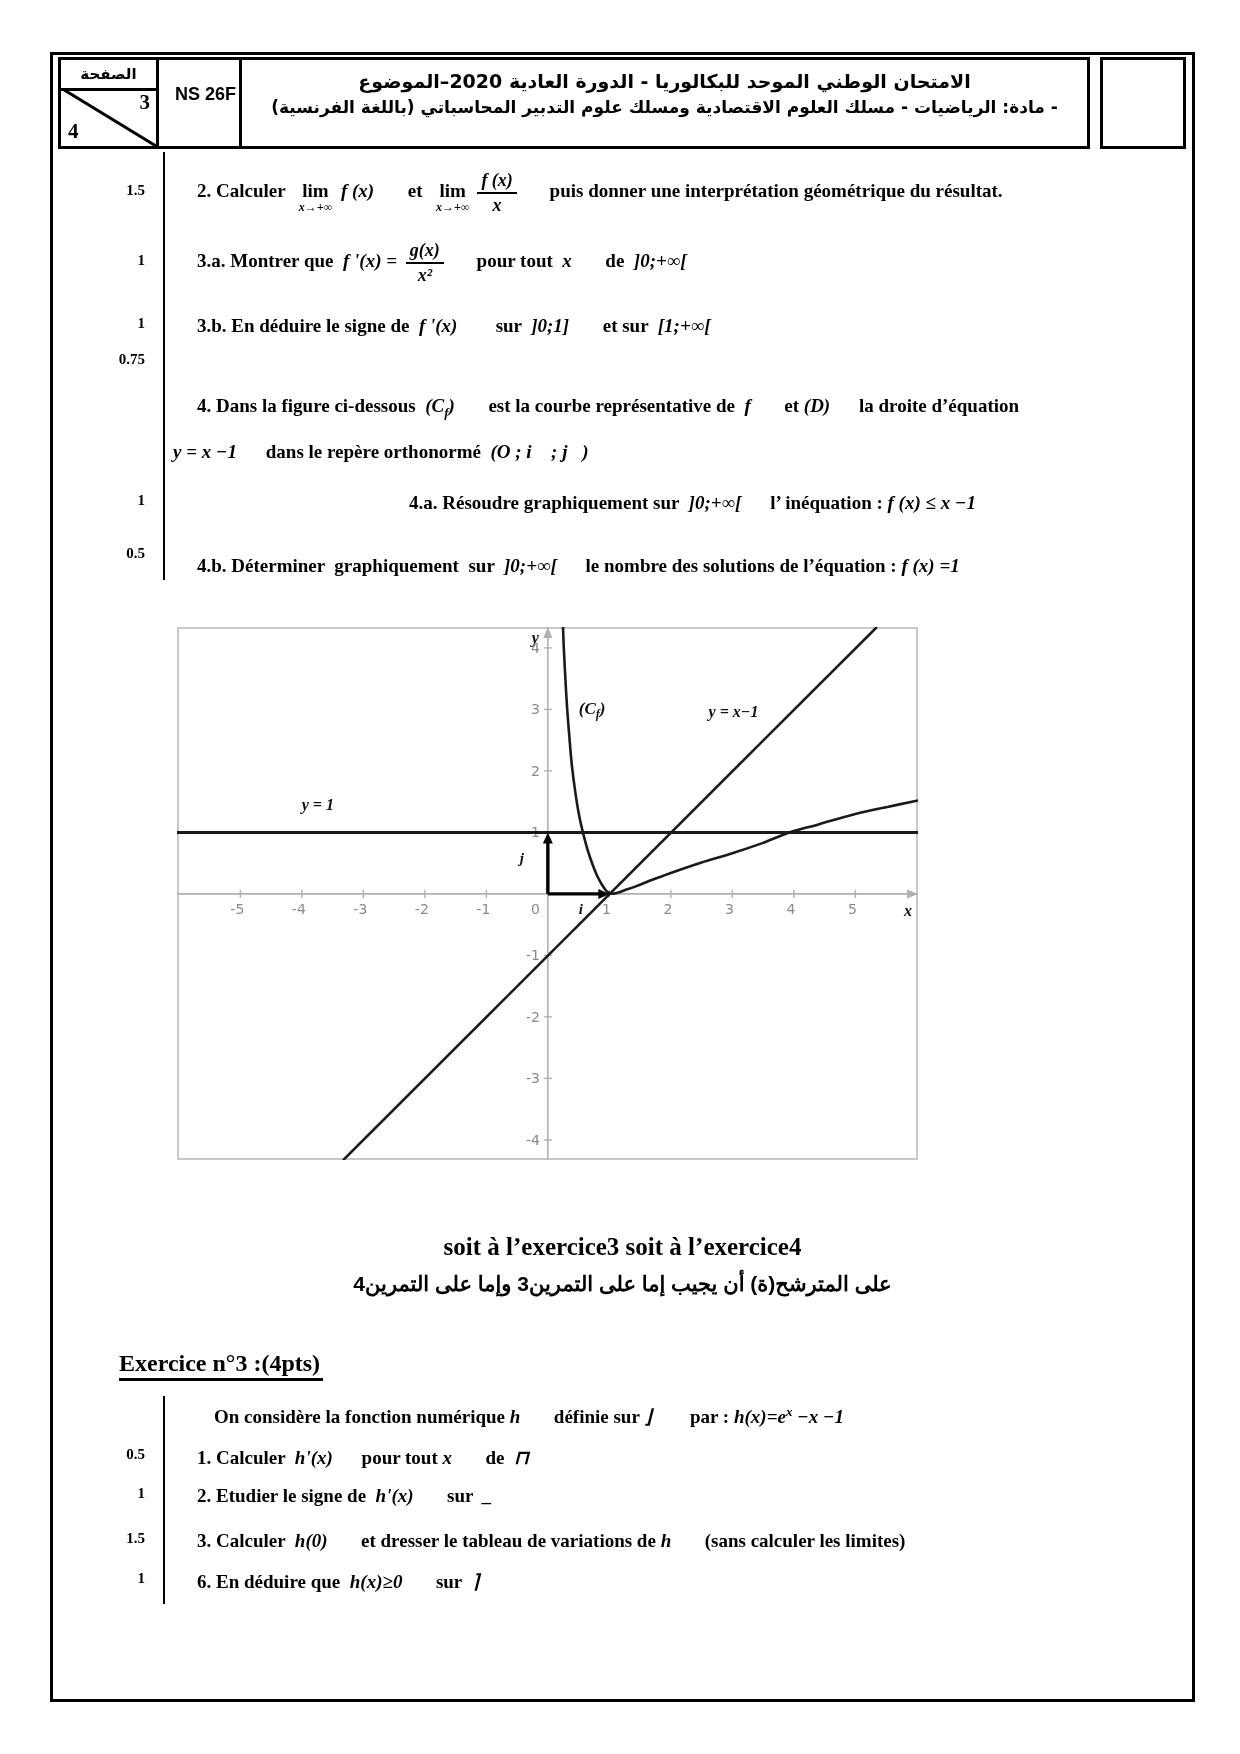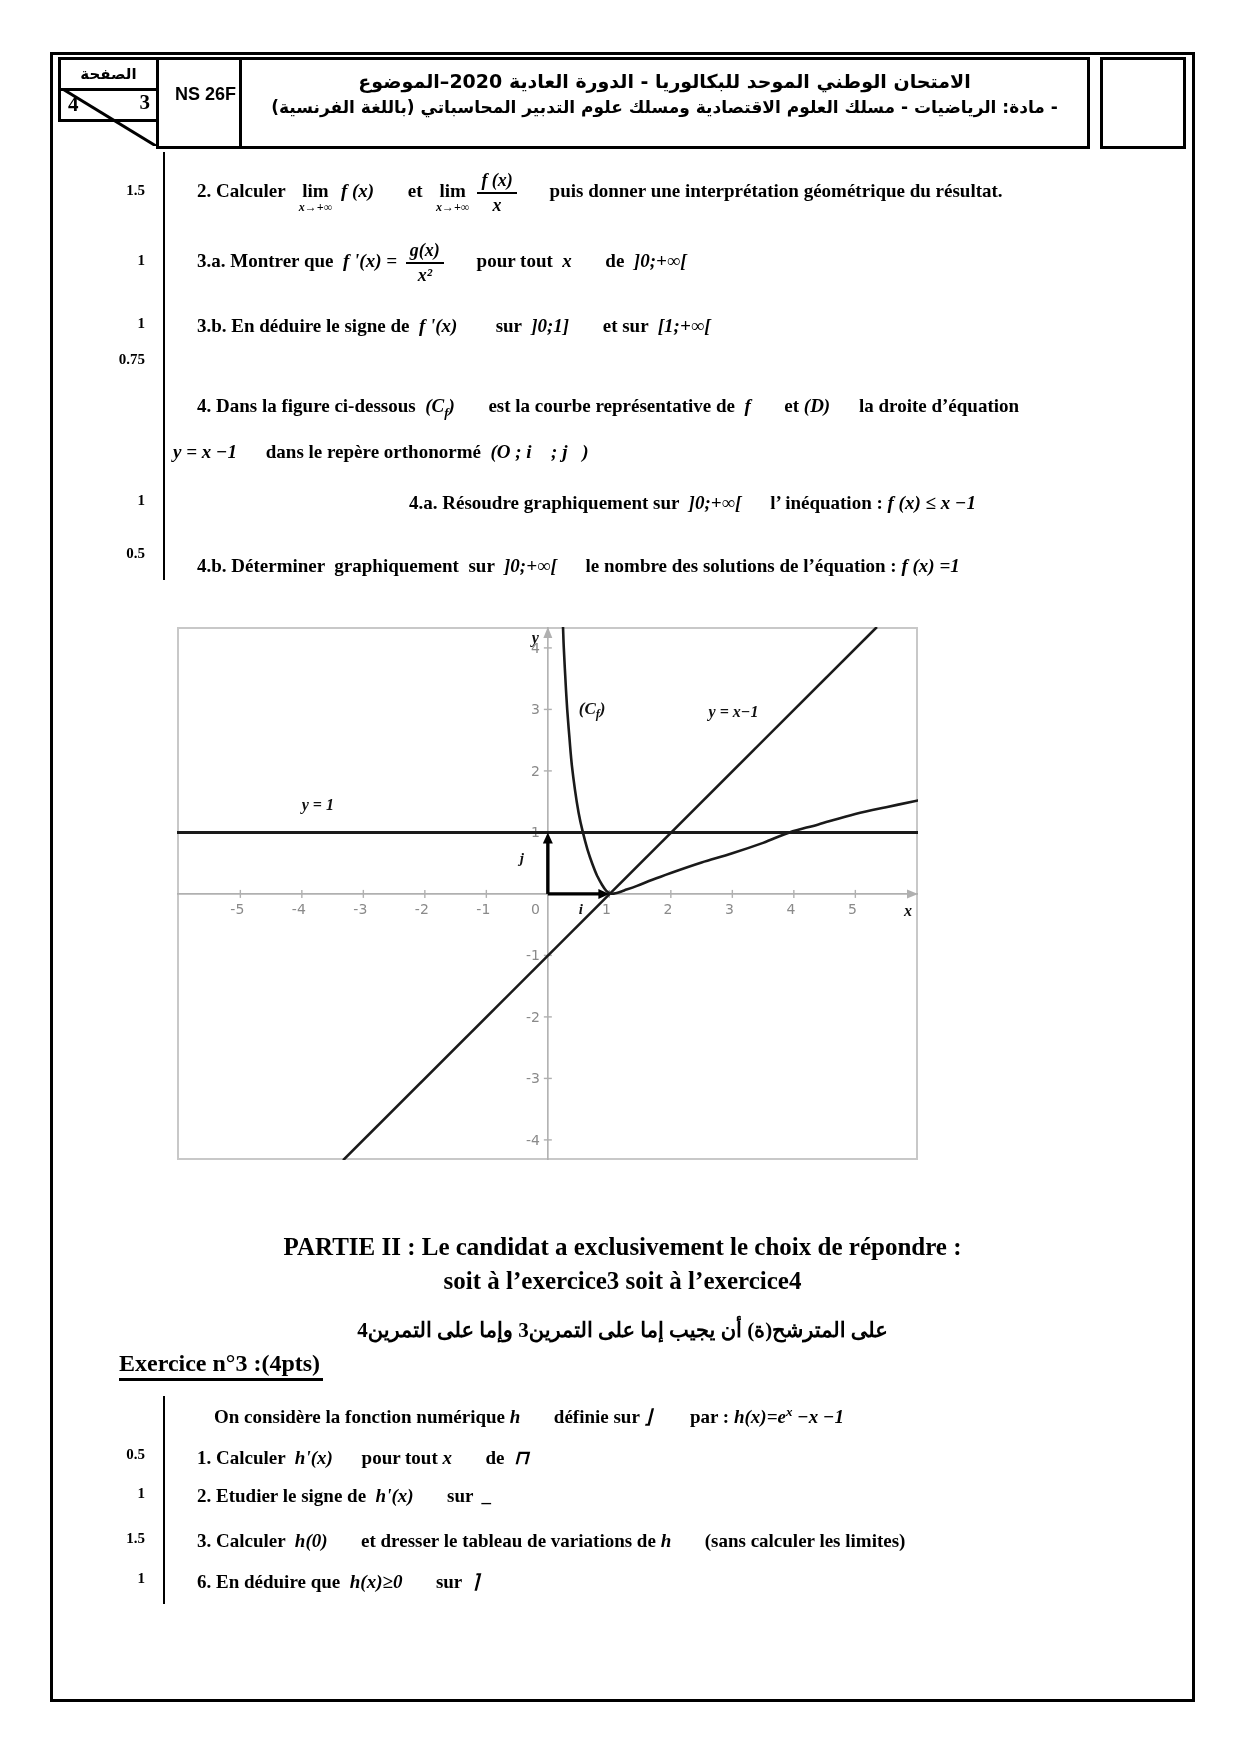--- a/index.html
+++ b/index.html
@@ -2,21 +2,21 @@
 <html><head>
 <meta charset="utf-8">
 <style>
   html,body{margin:0;padding:0;background:#fff;}
   #page{position:relative;width:1240px;height:1754px;background:#fff;overflow:hidden;
         font-family:"Liberation Serif",serif;color:#000;}
   .abs{position:absolute;}
   #page-border{left:50px;top:52px;width:1145px;height:1650px;border:3px solid #000;box-sizing:border-box;}
   
   .hcell{border:3px solid #000;box-sizing:border-box;background:#fff;}
-  #cell-page{left:58px;top:57px;width:101px;height:65px;}
+  #cell-page{left:58px;top:57px;width:101px;height:92px;}
   #page-word{left:0;top:0;width:95px;height:28px;border-bottom:3px solid #000;text-align:center;
              font-family:"DejaVu Sans",sans-serif;font-weight:bold;font-size:15px;line-height:28px;}
   #pg-cur{right:6px;top:30px;font-weight:bold;font-size:21px;}
   #pg-tot{left:7px;bottom:2px;font-weight:bold;font-size:21px;}
   #cell-code{left:156px;top:57px;width:99px;height:92px;text-align:center;}
   #code-text{font-family:"Liberation Sans",sans-serif;font-weight:bold;font-size:18px;margin-top:24px;}
   #cell-title{left:239px;top:57px;width:851px;height:92px;text-align:center;}
   #title1{font-family:"DejaVu Sans",sans-serif;font-weight:bold;font-size:19px;margin-top:10px;direction:rtl;}
   #title2{font-family:"DejaVu Sans",sans-serif;font-weight:bold;font-size:17px;margin-top:5px;direction:rtl;}
   #cell-right{left:1100px;top:57px;width:86px;height:92px;}
@@ -40,21 +40,21 @@
   
   #p1r1{top:158px;height:70px;} #p1r2{top:230px;height:66px;} #p1r3{top:304px;height:44px;}
   #p1r4{top:342px;height:40px;} #p1r5{top:388px;height:40px;} #p1r6{top:430px;height:44px;}
   #p1r7{top:482px;height:42px;justify-content:center;} #p1r8{top:535px;height:42px;align-items:flex-end;}
   #pt1{top:182px;} #pt2{top:252px;} #pt3{top:315px;} #pt4{top:351px;} #pt5{top:492px;} #pt6{top:545px;}
   
   #figure{left:177px;top:627px;width:741px;height:533px;}
   
   #part2{left:53px;top:1230px;width:1139px;text-align:center;}
   #part2-l1,#part2-l2{font-weight:bold;font-size:25px;line-height:34px;}
-  #part2-ar{font-family:Liberation Serif, serif;font-weight:bold;font-size:21px;line-height:34px;direction:rtl;margin-top:15px;}
+  #part2-ar{font-family:Liberation Sans, sans-serif;font-weight:bold;font-size:21px;line-height:34px;direction:rtl;margin-top:3px;}
   
   #ex3-heading{left:95px;top:1350px;font-weight:bold;font-size:24px;border-bottom:3px solid #000;padding:0 3px 1px 0;margin-left:24px;}
   #ex3-intro{left:190px;top:1398px;height:36px;width:990px;display:flex;align-items:center;white-space:nowrap;font-size:19px;}
   #e3r1{top:1438px;height:38px;} #e3r2{top:1477px;height:38px;} #e3r3{top:1522px;height:38px;} #e3r4{top:1562px;height:38px;}
   #ept1{top:1446px;} #ept2{top:1485px;} #ept3{top:1530px;} #ept4{top:1570px;}
 </style>
 </head>
 <body>
 
 <div id="page">
@@ -164,21 +164,20 @@
         <text x="556.575" y="89.78999999999999" text-anchor="middle" fill="#111" font-size="16" font-style="italic" font-weight="bold" font-family="&quot;Liberation Serif&quot;, serif"><tspan>y = x−1</tspan></text>
         <text x="140.835" y="182.65499999999997" text-anchor="middle" fill="#111" font-size="16" font-style="italic" font-weight="bold" font-family="&quot;Liberation Serif&quot;, serif"><tspan>y = 1</tspan></text>
         <text x="409.59000000000003" y="287.205" text-anchor="middle" fill="#111" font-size="15" font-style="italic" font-weight="bold" font-family="&quot;Liberation Serif&quot;, serif"><tspan>i⃗</tspan></text>
         <text x="350.55" y="236.16" text-anchor="middle" fill="#111" font-size="15" font-style="italic" font-weight="bold" font-family="&quot;Liberation Serif&quot;, serif"><tspan>j⃗</tspan></text>
         <text x="361.845" y="16" text-anchor="end" fill="#111" font-size="16" font-style="italic" font-weight="bold" font-family="&quot;Liberation Serif&quot;, serif">y</text>
         <text x="735" y="288.90999999999997" text-anchor="end" fill="#111" font-size="16" font-style="italic" font-weight="bold" font-family="&quot;Liberation Serif&quot;, serif">x</text>
       </svg>
   </div>
 
   <div id="part2" class="abs">
-    <div id="part2-l1">PARTIE II : Le candidat a exclusivement le choix de répondre :</div>
     <div id="part2-l2">soit à l’exercice3 soit à l’exercice4</div>
     <div id="part2-ar" dir="rtl">على المترشح(ة) أن يجيب إما على التمرين3 وإما على التمرين4</div>
   </div>
 
   <div id="ex3-heading" class="abs">Exercice n°3 :(4pts)</div>
   <div id="ex3-intro" class="abs">
       <span><span class="t">On considère la fonction numérique </span><span class="m">h</span><span class="t">  définie sur </span><span class="m">⌋</span><span class="t">   par : </span><span class="m">h(x)=e</span><sup class="m">x</sup><span class="m"> −x −1</span></span>
     </div>
 
   <div id="ept1" class="abs pts">0.5</div>

